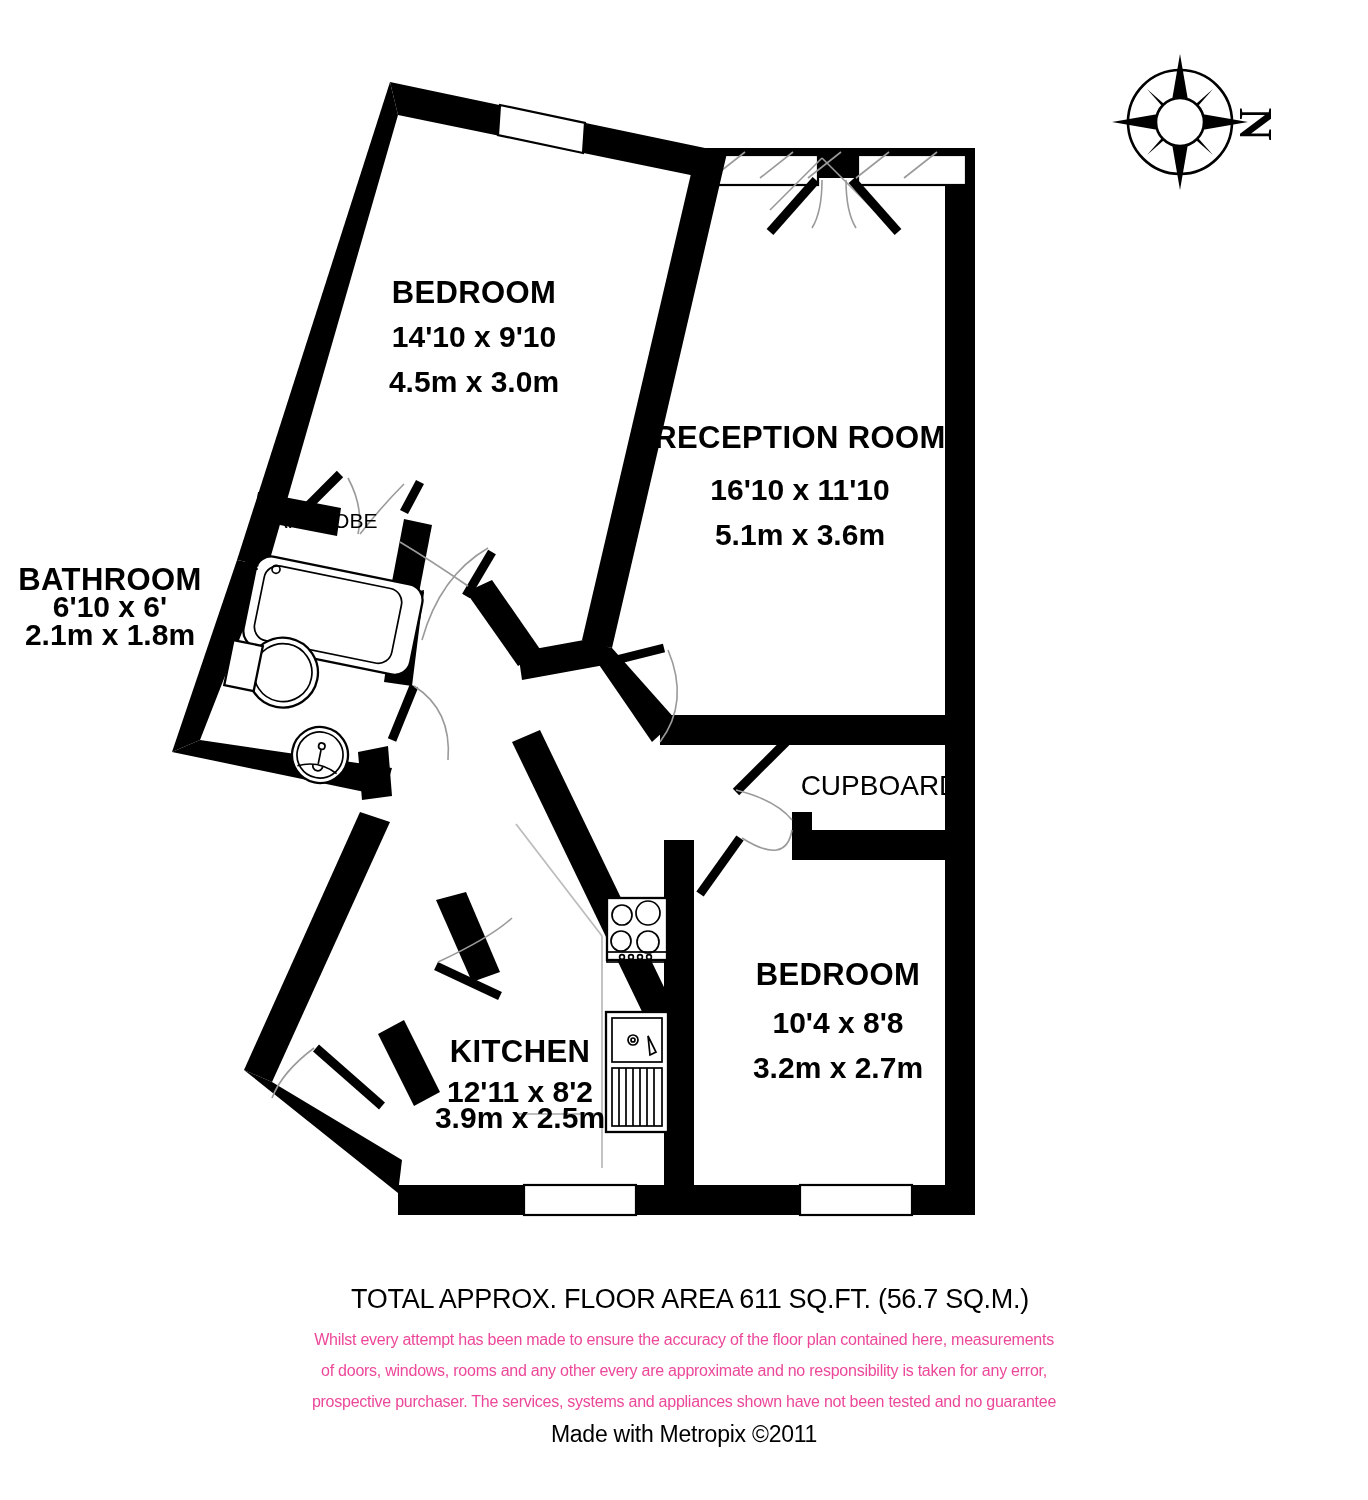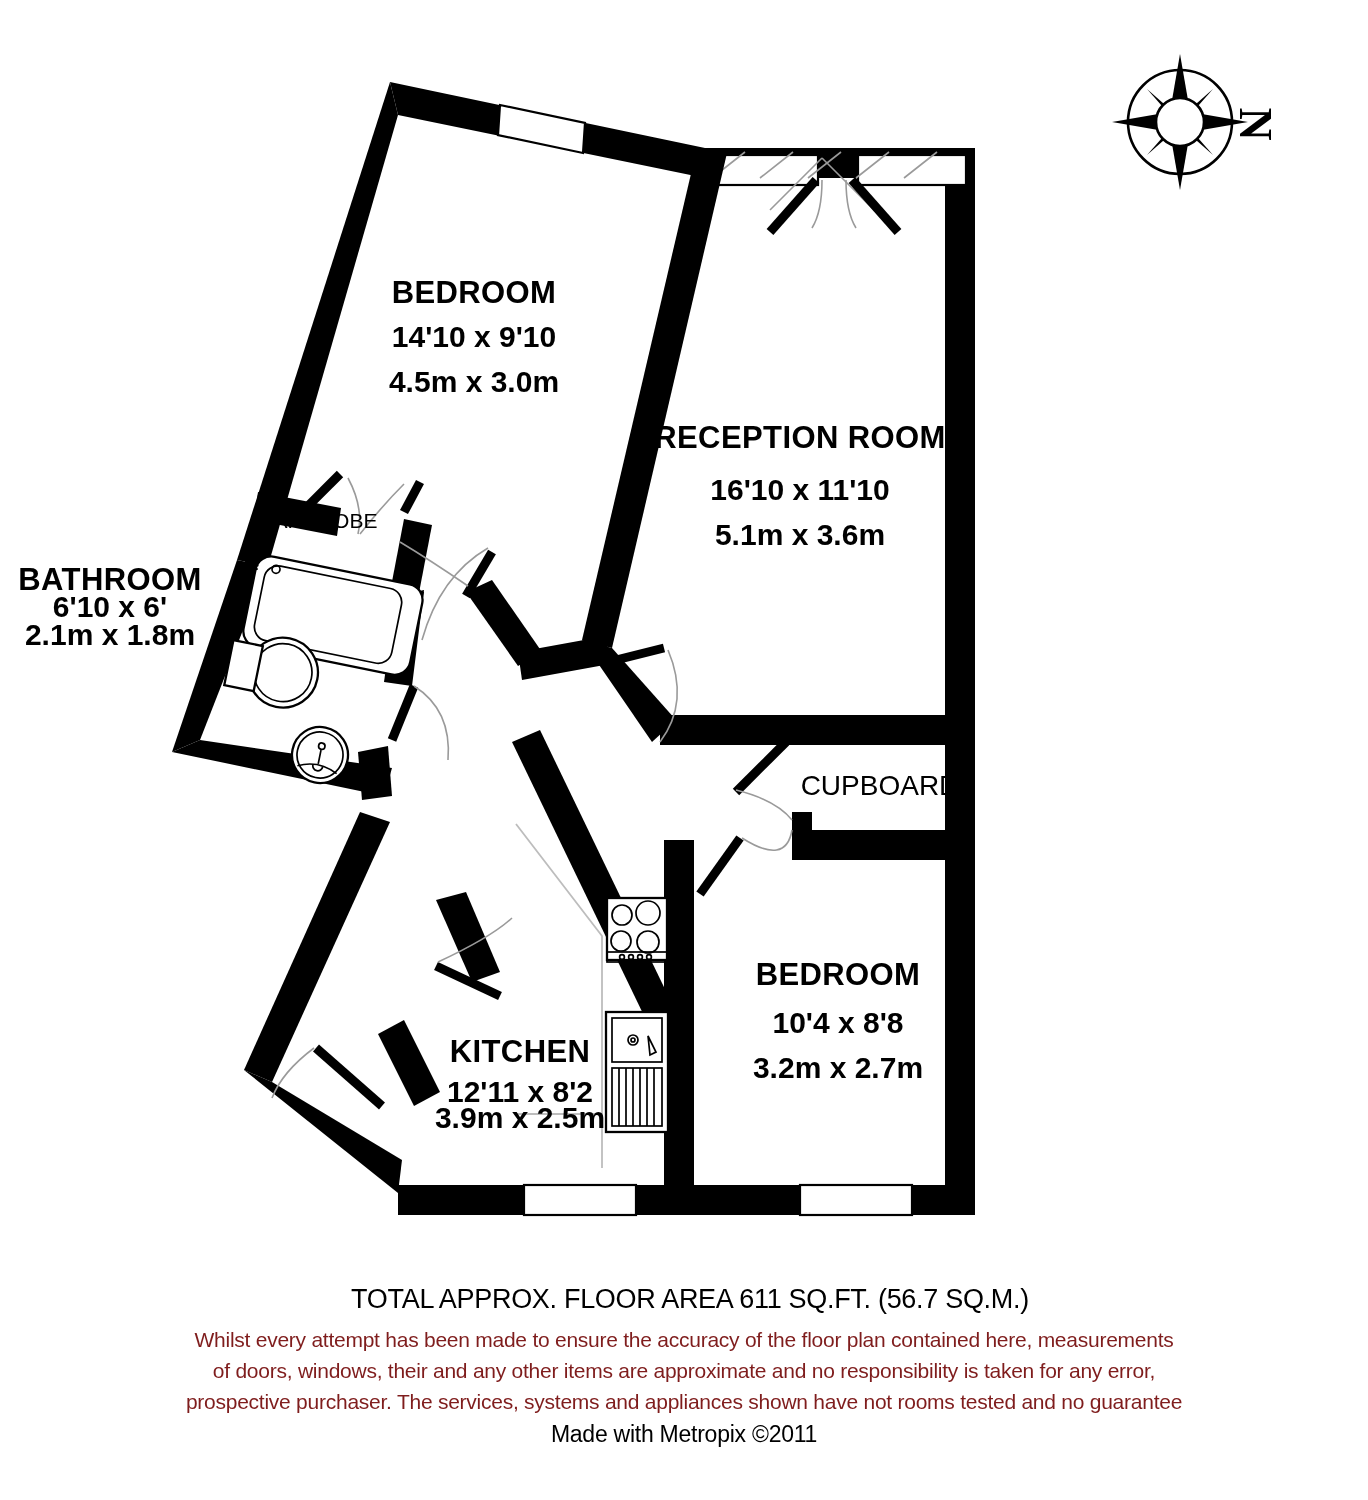--- a/index.html
+++ b/index.html
@@ -71,23 +71,23 @@
   #total-area {
     font-family: "Liberation Sans", sans-serif;
     font-size: 27px;
     letter-spacing: -0.3px;
     color: #000000;
     margin: 0 0 9px 12px;
     white-space: nowrap;
   }
   .disclaimer-line {
     font-family: "Liberation Sans", sans-serif;
-    font-size: 21px;
+    font-size: 16px;
     letter-spacing: -0.25px;
-    color: #7f1d1d;
+    color: #ec4899;
     line-height: 31px;
     white-space: nowrap;
   }
   #made-with {
     font-family: "Liberation Sans", sans-serif;
     font-size: 23px;
     letter-spacing: -0.25px;
     color: #000000;
     line-height: 31px;
     margin-top: 2px;
@@ -322,16 +322,16 @@
       </g>
       <text class="compass-n" x="148" y="88" transform="rotate(90 148 72)" text-anchor="middle">N</text>
     </svg>
   </div>
 
 </div>
 
 <div id="footer">
   <div id="total-area">TOTAL APPROX. FLOOR AREA 611 SQ.FT. (56.7 SQ.M.)</div>
   <div class="disclaimer-line">Whilst every attempt has been made to ensure the accuracy of the floor plan contained here, measurements</div>
-  <div class="disclaimer-line">of doors, windows, their and any other items are approximate and no responsibility is taken for any error,</div>
-  <div class="disclaimer-line">prospective purchaser. The services, systems and appliances shown have not rooms tested and no guarantee</div>
+  <div class="disclaimer-line">of doors, windows, rooms and any other every are approximate and no responsibility is taken for any error,</div>
+  <div class="disclaimer-line">prospective purchaser. The services, systems and appliances shown have not been tested and no guarantee</div>
   <div id="made-with">Made with Metropix ©2011</div>
 </div>
 
 </body></html>

